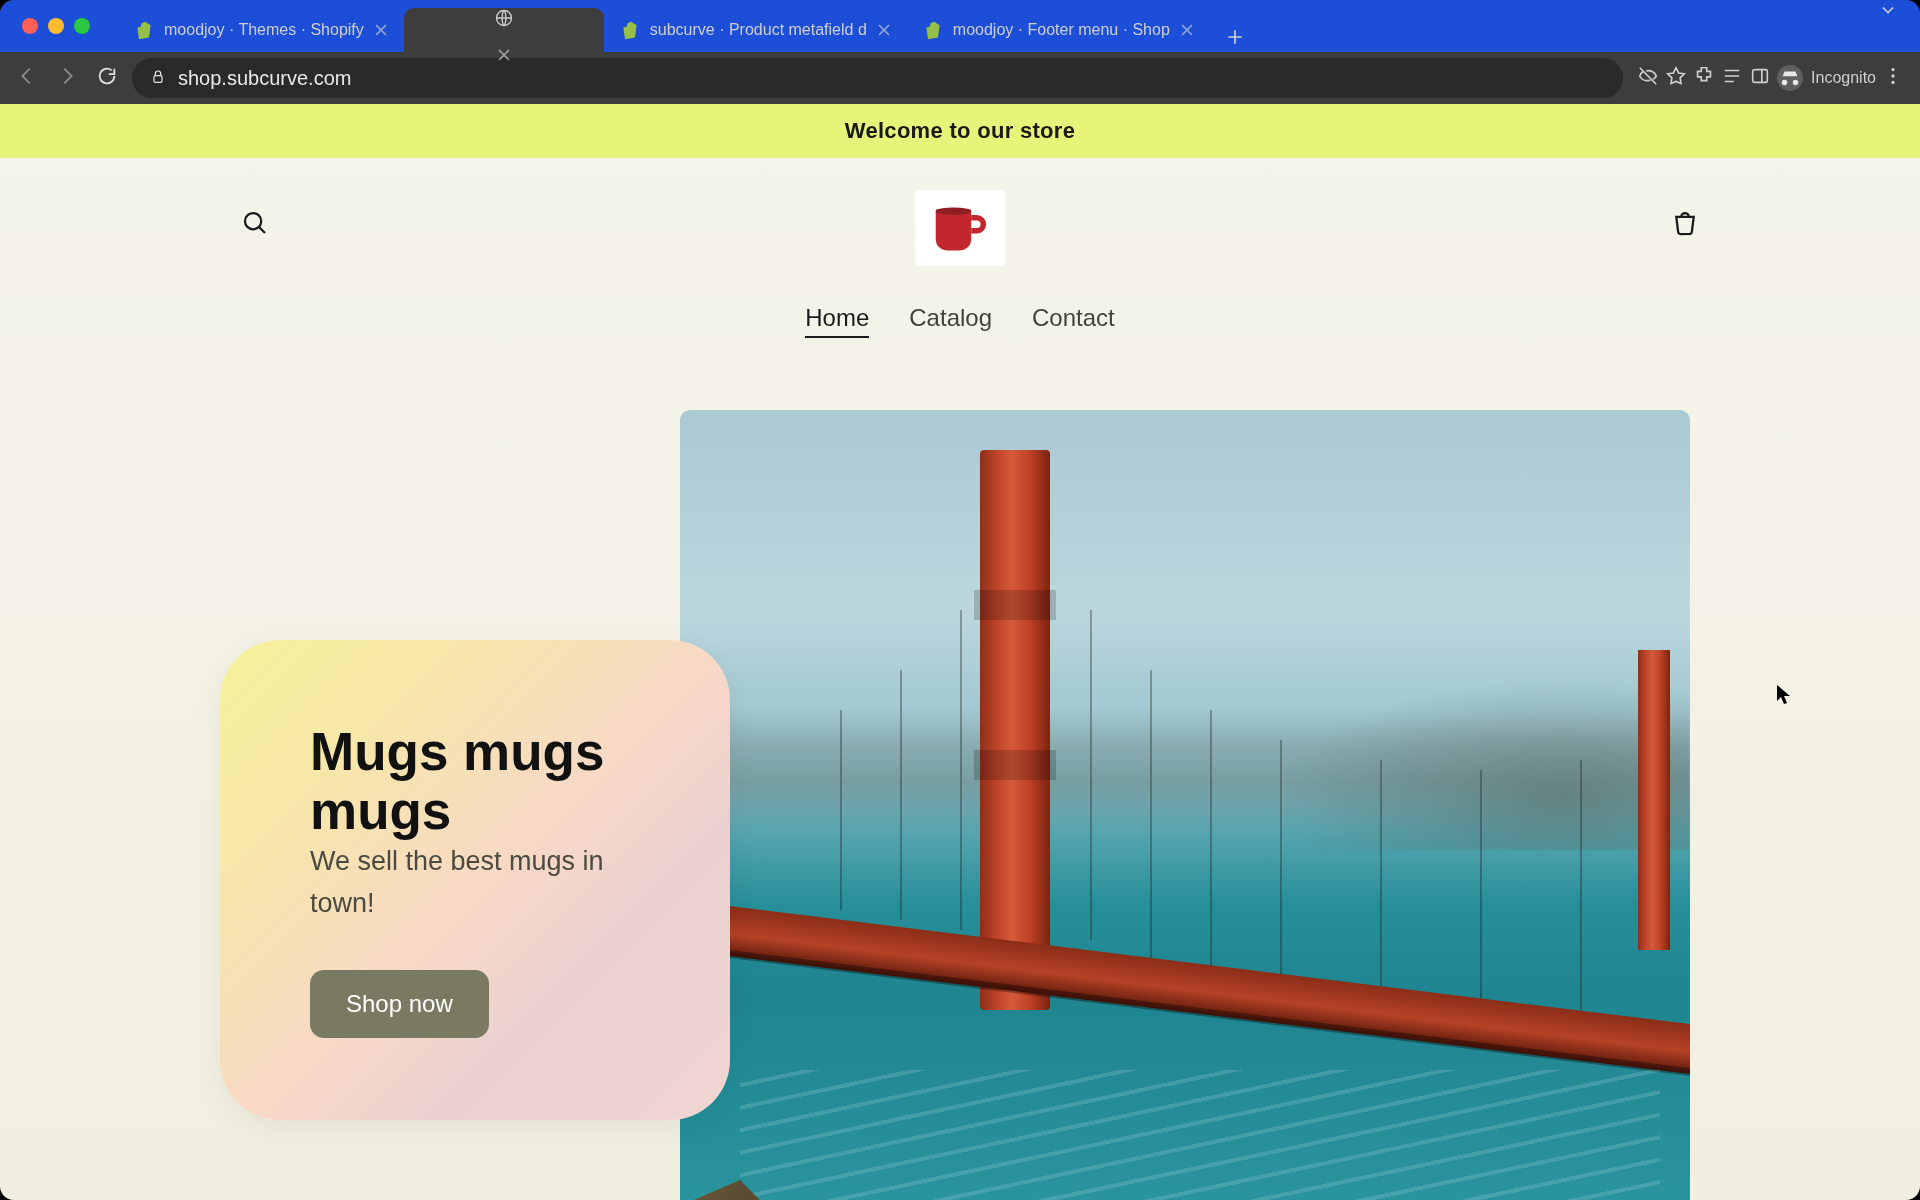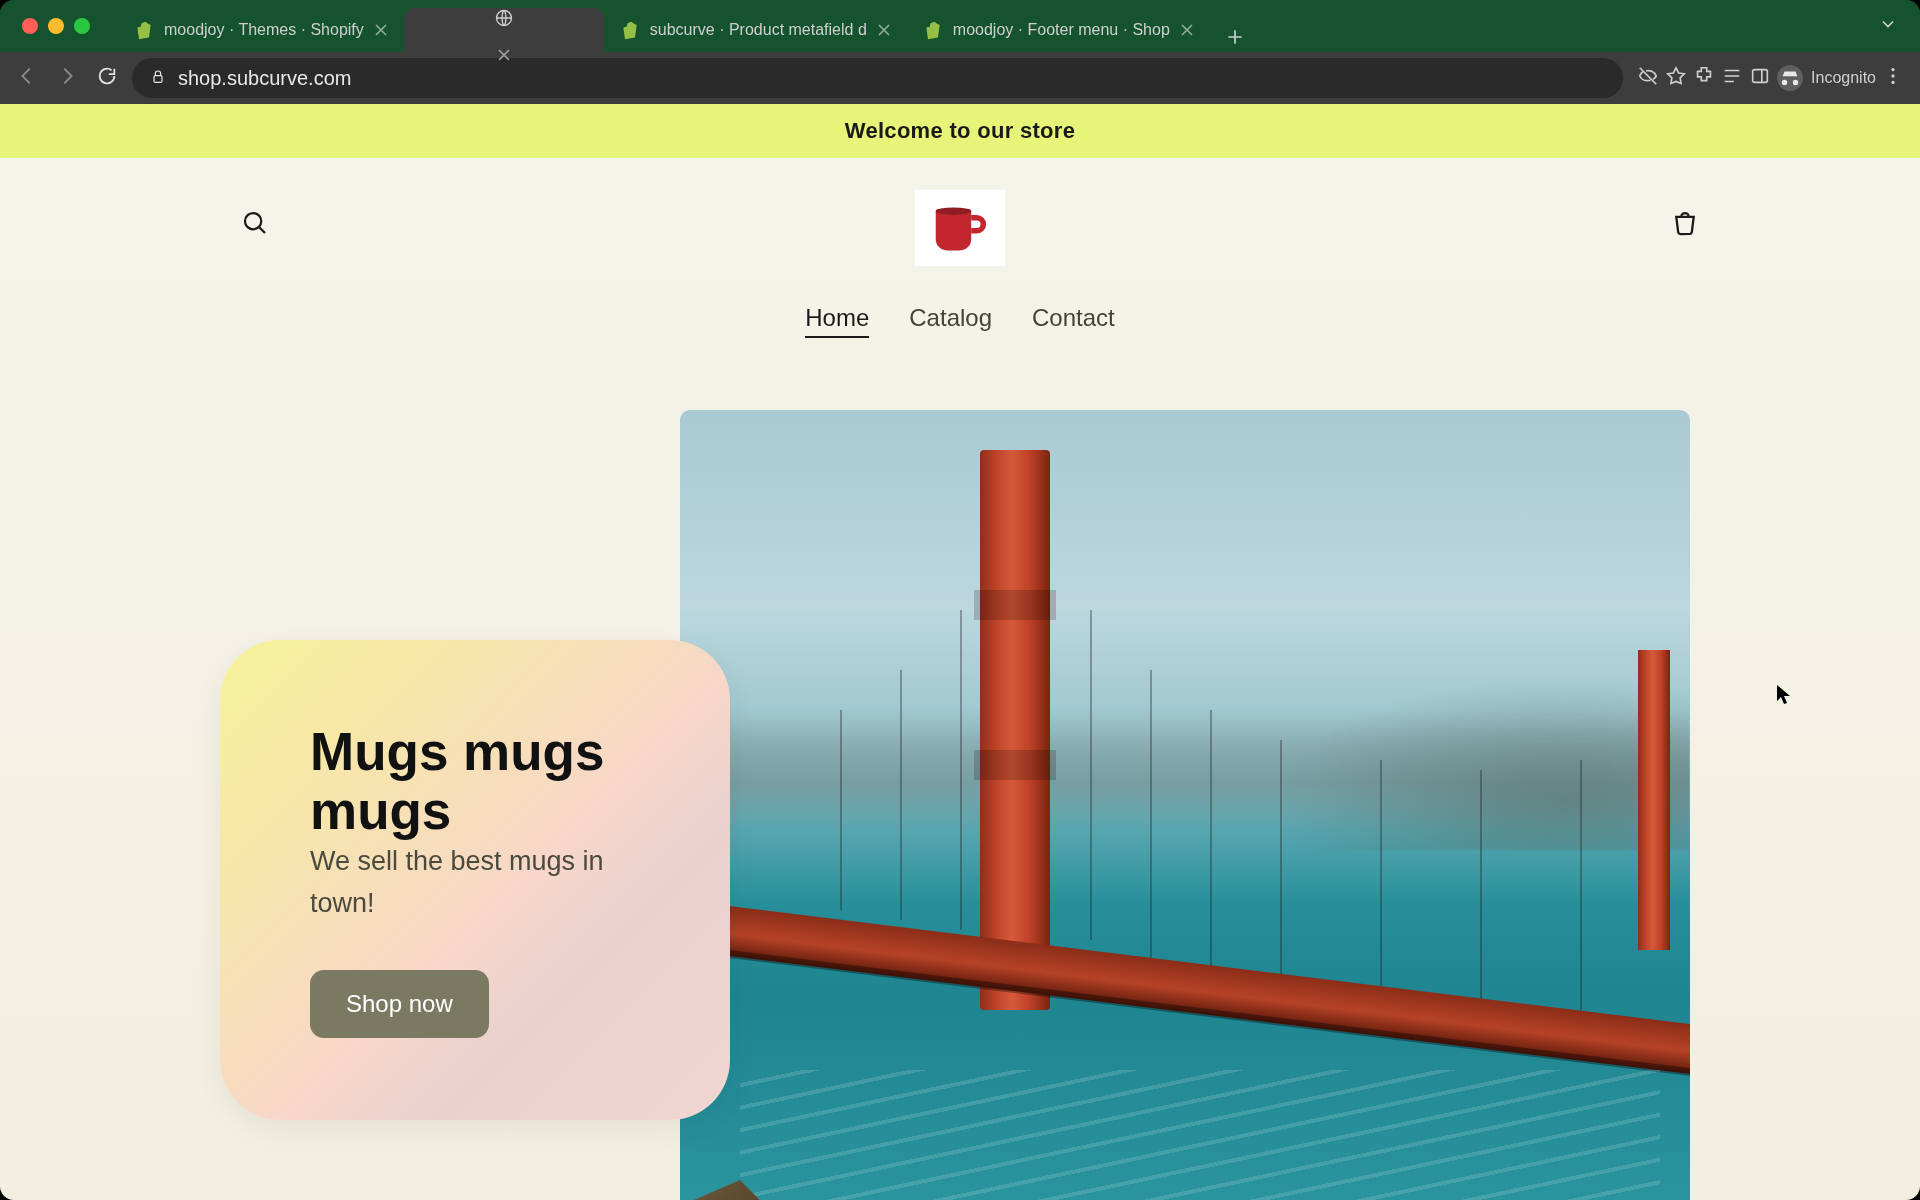--- a/index.html
+++ b/index.html
@@ -1,20 +1,20 @@
 <!DOCTYPE html>
 <html><head>
 <meta charset="utf-8">
 <style>
 * { margin: 0; padding: 0; box-sizing: border-box; }
 body { width: 1920px; height: 1200px; font-family: -apple-system, BlinkMacSystemFont, "Segoe UI", Helvetica, Arial, sans-serif; background: #000; overflow: hidden; position: relative; }
 
 
 .browser { width: 100%; height: 100%; background: #2b2b2b; border-radius: 14px; overflow: hidden; display: flex; flex-direction: column; }
-.tabbar { height: 52px; background: #14532d; display: flex; align-items: center; padding: 0 12px; gap: 10px; }
+.tabbar { height: 52px; background: #1d4ed8; display: flex; padding: 0 12px; gap: 10px; }
 .traffic { display: flex; gap: 10px; align-items: center; margin-right: 18px; margin-left: 10px; }
 .traffic span { width: 16px; height: 16px; border-radius: 50%; display: block; }
 .traffic .red   { background: #ff5f57; }
 .traffic .yellow{ background: #febc2e; }
 .traffic .green { background: #28c840; }
 .tabs { display: flex; align-items: flex-end; height: 100%; flex: 1; }
 .tab { display: flex; align-items: center; gap: 10px; height: 44px; padding: 0 16px; color: #cfcfcf; font-size: 16px; border-radius: 10px 10px 0 0; max-width: 320px; min-width: 200px; cursor: pointer; }
 .tab.active { background: #3d3d3d; flex-direction: column; }
 .tab .favicon { width: 20px; height: 20px; display:flex; align-items:center; justify-content:center; }
 .tab .title { flex: 1; white-space: nowrap; overflow: hidden; text-overflow: ellipsis; }

